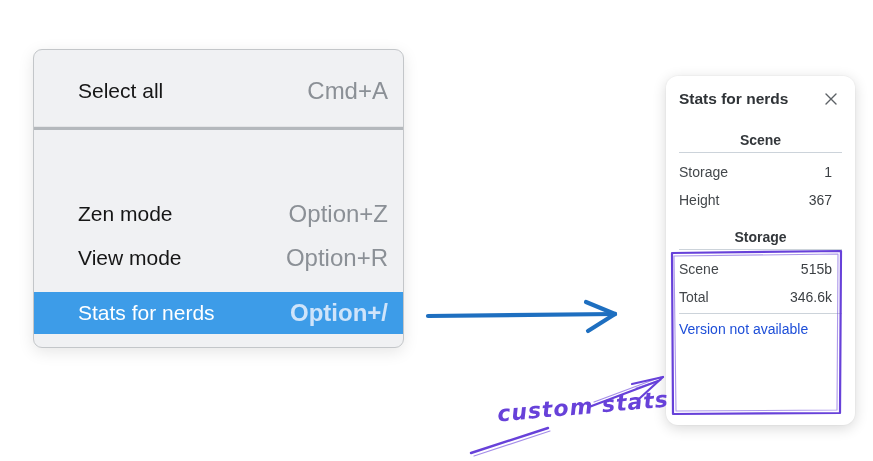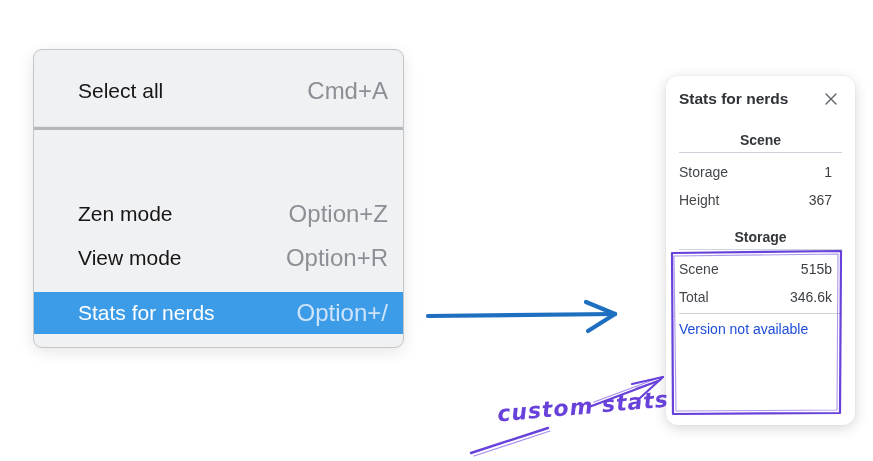--- a/index.html
+++ b/index.html
@@ -41,20 +41,21 @@
     font-size: 24px;
     color: #8b9096;
     text-align: center;
   }
   .menu-item.highlighted {
     background: var(--menu-highlight, #3d9ce8);
     color: #ffffff;
   }
   .menu-item.highlighted .shortcut {
     color: #cfe4fa;
+    font-weight: bold;
   }
   .mi-0 { top: 15px;  height: 52px; }
   .menu-divider {
     position: absolute;
     left: 0; right: 0;
     top: 76px;
     height: 3px;
     background: #b4b8bc;
     border-top: 1px solid #e4e5e7;
   }

